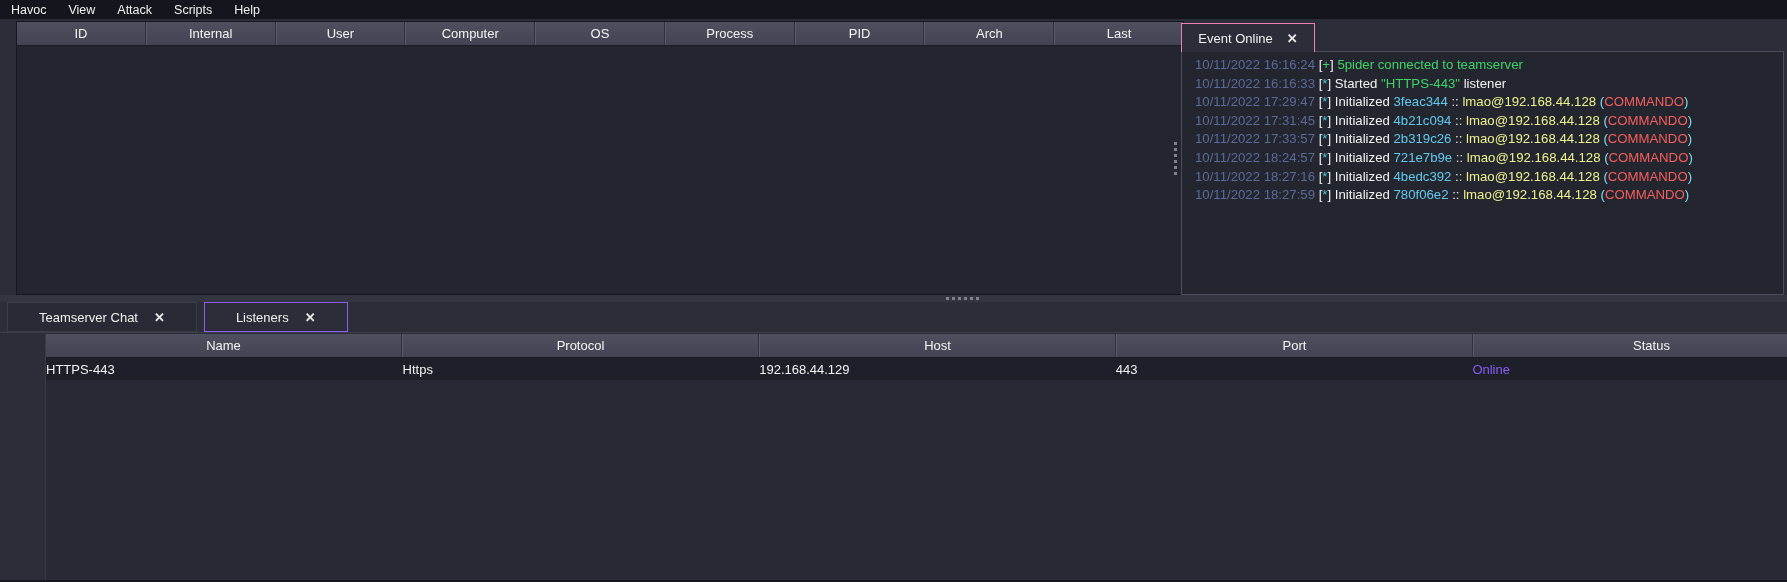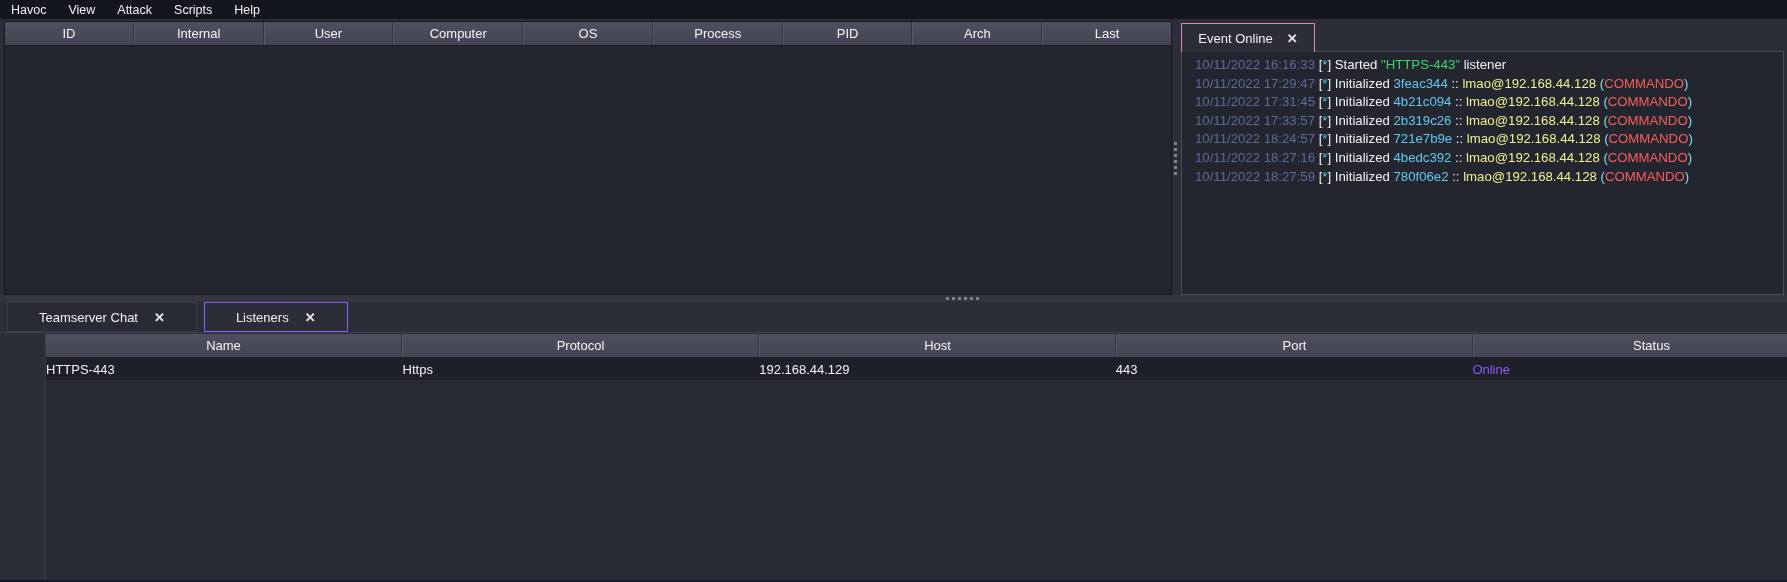--- a/index.html
+++ b/index.html
@@ -7,21 +7,21 @@
     font-family:"Liberation Sans", sans-serif; }
   #app { position:relative; width:1787px; height:582px; background:#2b2d39;
     border-bottom:2px solid #16181f; }
 
   
   .menubar { position:absolute; left:0; top:0; width:1787px; height:19px;
     background:#14161d; display:flex; align-items:center; }
   .menu-item { color:#f2f2f2; font-size:12.5px; padding:16px 11px; cursor:default; }
 
   
-  .agents-panel { position:absolute; left:4px; top:21px; width:1168px; height:274px;
+  .agents-panel { position:absolute; left:16px; top:21px; width:1168px; height:274px;
     background:#24262f; border:1px solid #16181f; }
   .agents-header { display:flex; height:24px; background:linear-gradient(#4e505f,#424453);
     border-bottom:1px solid #1a1c24; }
   .hcell { flex:1; display:flex; align-items:center; justify-content:center;
     color:#f4f4f4; font-size:13px; border-right:1px solid #31333f; border-left:1px solid #585a68; }
   .hcell:first-child { border-left:none; } .hcell:last-child { border-right:none; }
 
   
   .vsplit { position:absolute; left:1170px; top:21px; width:11px; height:274px;
     display:flex; align-items:center; justify-content:center; cursor:col-resize; }
@@ -96,20 +96,21 @@
         <i></i>
         <i></i>
       </div>
   </div>
 
   <div class="ev-tab">
     <span class="tab-label">Event Online</span>
     <span class="tab-close">✕</span>
   </div>
   <div class="ev-pane" id="ev-log">
+      <div class="log-line"><span style="color: rgb(93, 106, 153);">10/11/2022 16:16:24 </span><span style="color: rgb(242, 242, 242);">[</span><span style="color: rgb(63, 211, 104);">+</span><span style="color: rgb(242, 242, 242);">] </span><span style="color: rgb(63, 211, 104);">5pider connected to teamserver</span></div>
       <div class="log-line"><span style="color: rgb(93, 106, 153);">10/11/2022 16:16:33 </span><span style="color: rgb(242, 242, 242);">[</span><span style="color: rgb(69, 200, 222);">*</span><span style="color: rgb(242, 242, 242);">] Started </span><span style="color: rgb(63, 211, 104);">"HTTPS-443"</span><span style="color: rgb(242, 242, 242);"> listener</span></div>
       <div class="log-line"><span style="color: rgb(93, 106, 153);">10/11/2022 17:29:47 </span><span style="color: rgb(242, 242, 242);">[</span><span style="color: rgb(69, 200, 222);">*</span><span style="color: rgb(242, 242, 242);">] Initialized </span><span style="color: rgb(98, 201, 238);">3feac344</span><span style="color: rgb(242, 242, 242);"> :: </span><span style="color: rgb(236, 242, 143);">lmao@192.168.44.128</span><span style="color: rgb(242, 242, 242);"> </span><span style="color: rgb(127, 222, 242);">(</span><span style="color: rgb(247, 94, 94);">COMMANDO</span><span style="color: rgb(127, 222, 242);">)</span></div>
       <div class="log-line"><span style="color: rgb(93, 106, 153);">10/11/2022 17:31:45 </span><span style="color: rgb(242, 242, 242);">[</span><span style="color: rgb(69, 200, 222);">*</span><span style="color: rgb(242, 242, 242);">] Initialized </span><span style="color: rgb(98, 201, 238);">4b21c094</span><span style="color: rgb(242, 242, 242);"> :: </span><span style="color: rgb(236, 242, 143);">lmao@192.168.44.128</span><span style="color: rgb(242, 242, 242);"> </span><span style="color: rgb(127, 222, 242);">(</span><span style="color: rgb(247, 94, 94);">COMMANDO</span><span style="color: rgb(127, 222, 242);">)</span></div>
       <div class="log-line"><span style="color: rgb(93, 106, 153);">10/11/2022 17:33:57 </span><span style="color: rgb(242, 242, 242);">[</span><span style="color: rgb(69, 200, 222);">*</span><span style="color: rgb(242, 242, 242);">] Initialized </span><span style="color: rgb(98, 201, 238);">2b319c26</span><span style="color: rgb(242, 242, 242);"> :: </span><span style="color: rgb(236, 242, 143);">lmao@192.168.44.128</span><span style="color: rgb(242, 242, 242);"> </span><span style="color: rgb(127, 222, 242);">(</span><span style="color: rgb(247, 94, 94);">COMMANDO</span><span style="color: rgb(127, 222, 242);">)</span></div>
       <div class="log-line"><span style="color: rgb(93, 106, 153);">10/11/2022 18:24:57 </span><span style="color: rgb(242, 242, 242);">[</span><span style="color: rgb(69, 200, 222);">*</span><span style="color: rgb(242, 242, 242);">] Initialized </span><span style="color: rgb(98, 201, 238);">721e7b9e</span><span style="color: rgb(242, 242, 242);"> :: </span><span style="color: rgb(236, 242, 143);">lmao@192.168.44.128</span><span style="color: rgb(242, 242, 242);"> </span><span style="color: rgb(127, 222, 242);">(</span><span style="color: rgb(247, 94, 94);">COMMANDO</span><span style="color: rgb(127, 222, 242);">)</span></div>
       <div class="log-line"><span style="color: rgb(93, 106, 153);">10/11/2022 18:27:16 </span><span style="color: rgb(242, 242, 242);">[</span><span style="color: rgb(69, 200, 222);">*</span><span style="color: rgb(242, 242, 242);">] Initialized </span><span style="color: rgb(98, 201, 238);">4bedc392</span><span style="color: rgb(242, 242, 242);"> :: </span><span style="color: rgb(236, 242, 143);">lmao@192.168.44.128</span><span style="color: rgb(242, 242, 242);"> </span><span style="color: rgb(127, 222, 242);">(</span><span style="color: rgb(247, 94, 94);">COMMANDO</span><span style="color: rgb(127, 222, 242);">)</span></div>
       <div class="log-line"><span style="color: rgb(93, 106, 153);">10/11/2022 18:27:59 </span><span style="color: rgb(242, 242, 242);">[</span><span style="color: rgb(69, 200, 222);">*</span><span style="color: rgb(242, 242, 242);">] Initialized </span><span style="color: rgb(98, 201, 238);">780f06e2</span><span style="color: rgb(242, 242, 242);"> :: </span><span style="color: rgb(236, 242, 143);">lmao@192.168.44.128</span><span style="color: rgb(242, 242, 242);"> </span><span style="color: rgb(127, 222, 242);">(</span><span style="color: rgb(247, 94, 94);">COMMANDO</span><span style="color: rgb(127, 222, 242);">)</span></div>
     </div>
 
   <div class="hsplit">

